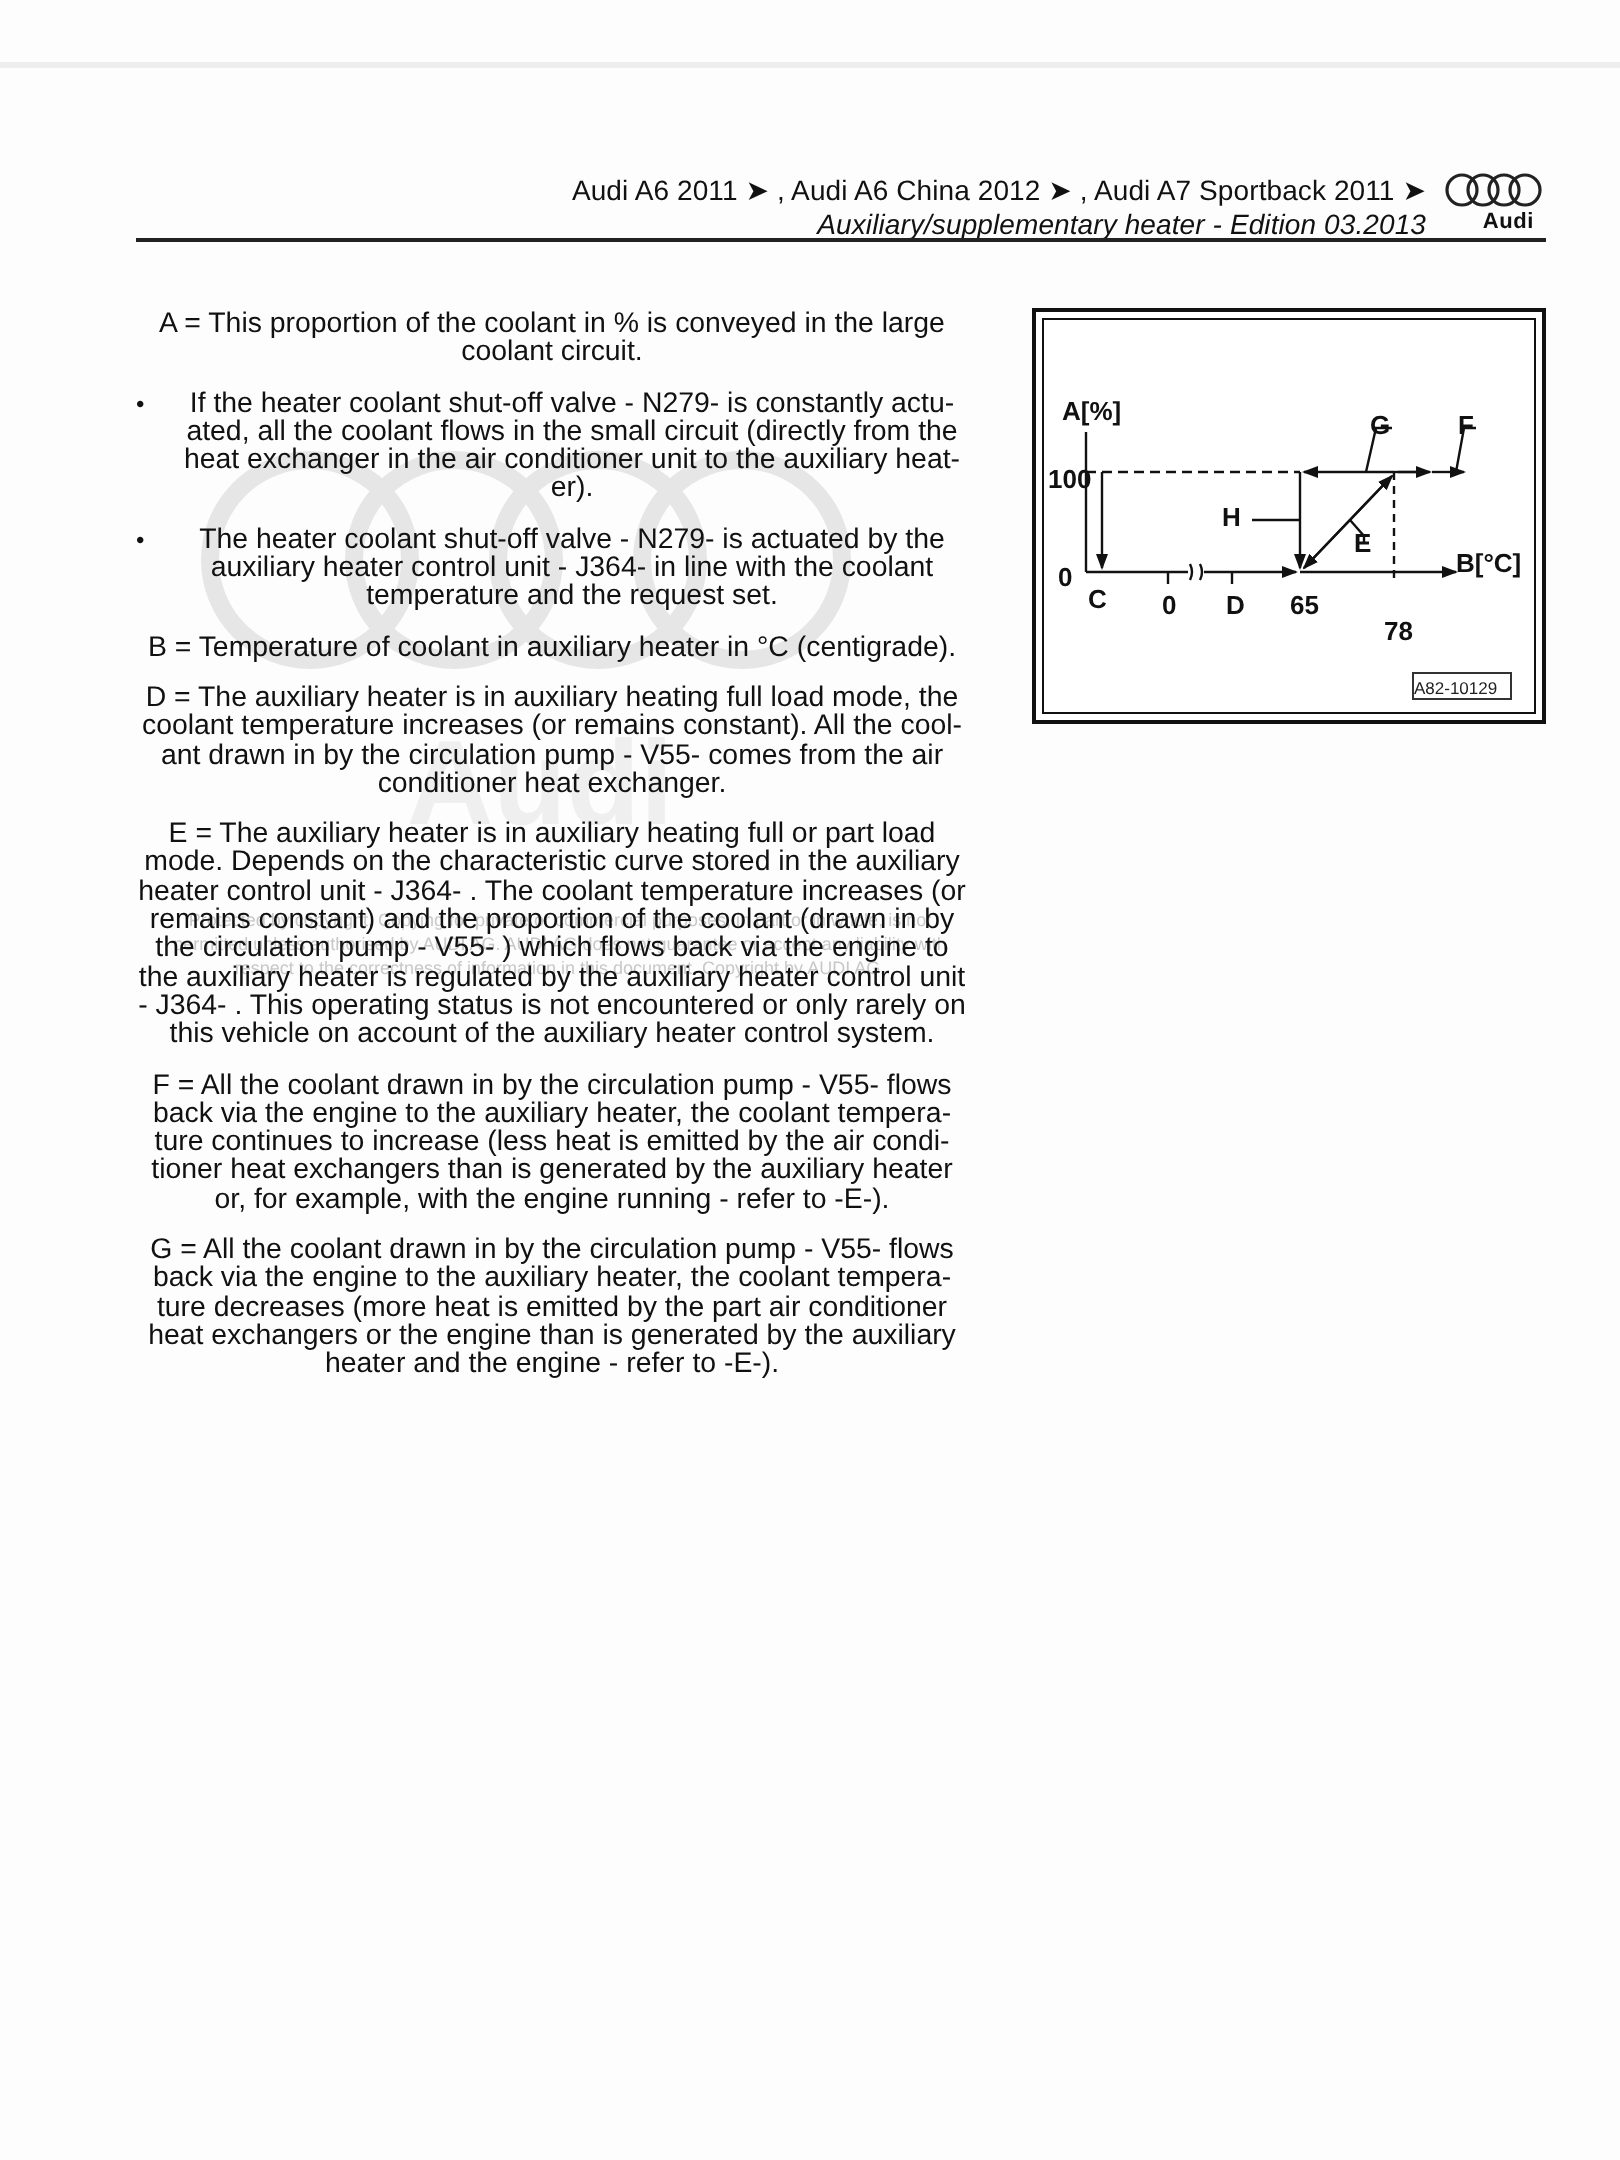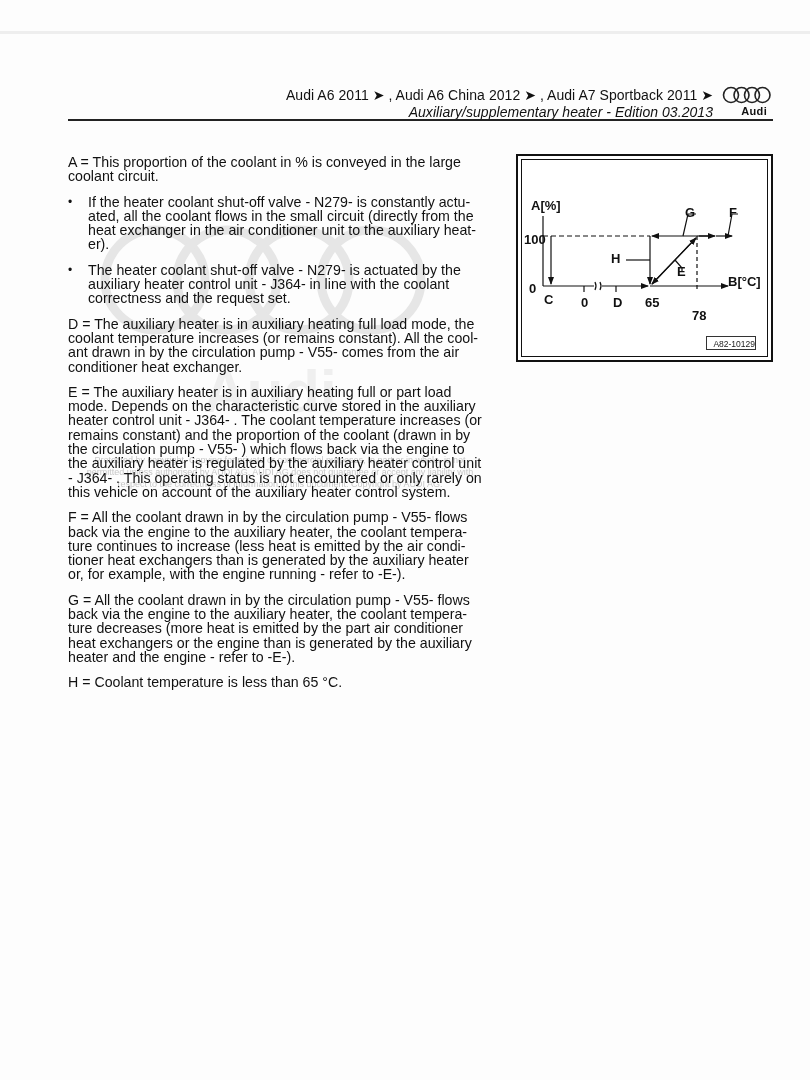--- a/index.html
+++ b/index.html
@@ -45,34 +45,34 @@
     .content li { position: relative; padding-left: 20px; margin-bottom: 11px; }
     .content li::before {
       content: "\2022"; position: absolute; left: 0; top: 0; font-size: 12px;
     }
 
     .copyright-overlay {
       position: absolute; left: 80px; top: 454px; width: 400px;
       font-size: 9px; line-height: 12px; color: #c8c8c8; text-align: center;
       pointer-events: none; z-index: 0;
     }
-    .content { z-index: 1; }
+    .content { z-index: 1; text-align: center; }
 
     .figure {
       position: absolute; left: 516px; top: 154px; width: 257px; height: 208px;
       border: 2px solid #111; box-sizing: border-box; background: #fff;
     }
     .figure-inner {
       position: absolute; left: 3px; top: 3px; right: 3px; bottom: 3px;
       border: 1px solid #111;
     }
     .figure svg { position: absolute; left: 0; top: 0; }
     .fig-id {
       position: absolute; left: 188px; top: 180px; width: 50px; height: 14px;
-      border: 1px solid #333; font-size: 8.5px; line-height: 14px; text-align: right;
+      border: 1px solid #333; font-size: 8.5px; line-height: 14px; text-align: left;
       color: #222; box-sizing: border-box; background: #fff;
     }
     .fig-lbl { position: absolute; font-weight: bold; color: #111; white-space: nowrap; }
     .fig-tick { position: absolute; font-weight: bold; font-size: 13px; color: #111; }
   </style>
 </head>
 <body>
 
 <div class="top-rule"></div>
 
@@ -102,27 +102,27 @@
   </g>
   <text x="170" y="190" text-anchor="middle" font-family="Liberation Sans, sans-serif" font-weight="bold" font-size="60" fill="#efefef">Audi</text>
 </svg>
 
 <div class="copyright-overlay">Protected by copyright. Copying for private or commercial purposes, in part or in whole, is not permitted unless authorised by AUDI AG. AUDI AG does not guarantee or accept any liability with respect to the correctness of information in this document. Copyright by AUDI AG.</div>
 
 <div class="content">
   <p>A = This proportion of the coolant in % is conveyed in the large coolant circuit.</p>
   <ul>
     <li>If the heater coolant shut-off valve - N279- is constantly actu­ated, all the coolant flows in the small circuit (directly from the heat exchanger in the air conditioner unit to the auxiliary heat­er).</li>
-    <li>The heater coolant shut-off valve - N279- is actuated by the auxiliary heater control unit - J364- in line with the coolant correctness and the request set.</li>
+    <li>The heater coolant shut-off valve - N279- is actuated by the auxiliary heater control unit - J364- in line with the coolant temperature and the request set.</li>
   </ul>
+  <p>B = Temperature of coolant in auxiliary heater in °C (centigrade).</p>
   <p>D = The auxiliary heater is in auxiliary heating full load mode, the coolant temperature increases (or remains constant). All the cool­ant drawn in by the circulation pump - V55- comes from the air conditioner heat exchanger.</p>
   <p>E = The auxiliary heater is in auxiliary heating full or part load mode. Depends on the characteristic curve stored in the auxiliary heater control unit - J364- . The coolant temperature increases (or remains constant) and the proportion of the coolant (drawn in by the circulation pump - V55- ) which flows back via the engine to the auxiliary heater is regulated by the auxiliary heater control unit - J364- . This operating status is not encountered or only rarely on this vehicle on account of the auxiliary heater control system.</p>
   <p>F = All the coolant drawn in by the circulation pump - V55- flows back via the engine to the auxiliary heater, the coolant tempera­ture continues to increase (less heat is emitted by the air condi­tioner heat exchangers than is generated by the auxiliary heater or, for example, with the engine running - refer to -E-).</p>
   <p>G = All the coolant drawn in by the circulation pump - V55- flows back via the engine to the auxiliary heater, the coolant tempera­ture decreases (more heat is emitted by the part air conditioner heat exchangers or the engine than is generated by the auxiliary heater and the engine - refer to -E-).</p>
-  <p>H = Coolant temperature is less than 65 °C.</p>
 </div>
 
 <div class="figure">
   <div class="figure-inner"></div>
   <svg width="257" height="208" viewBox="0 0 257 208">
     <defs>
       <marker id="ah" markerWidth="8" markerHeight="6" refX="7" refY="3" orient="auto" markerUnits="userSpaceOnUse">
         <path d="M0,0 L8,3 L0,6 Z" fill="#111"></path>
       </marker>
     </defs>

